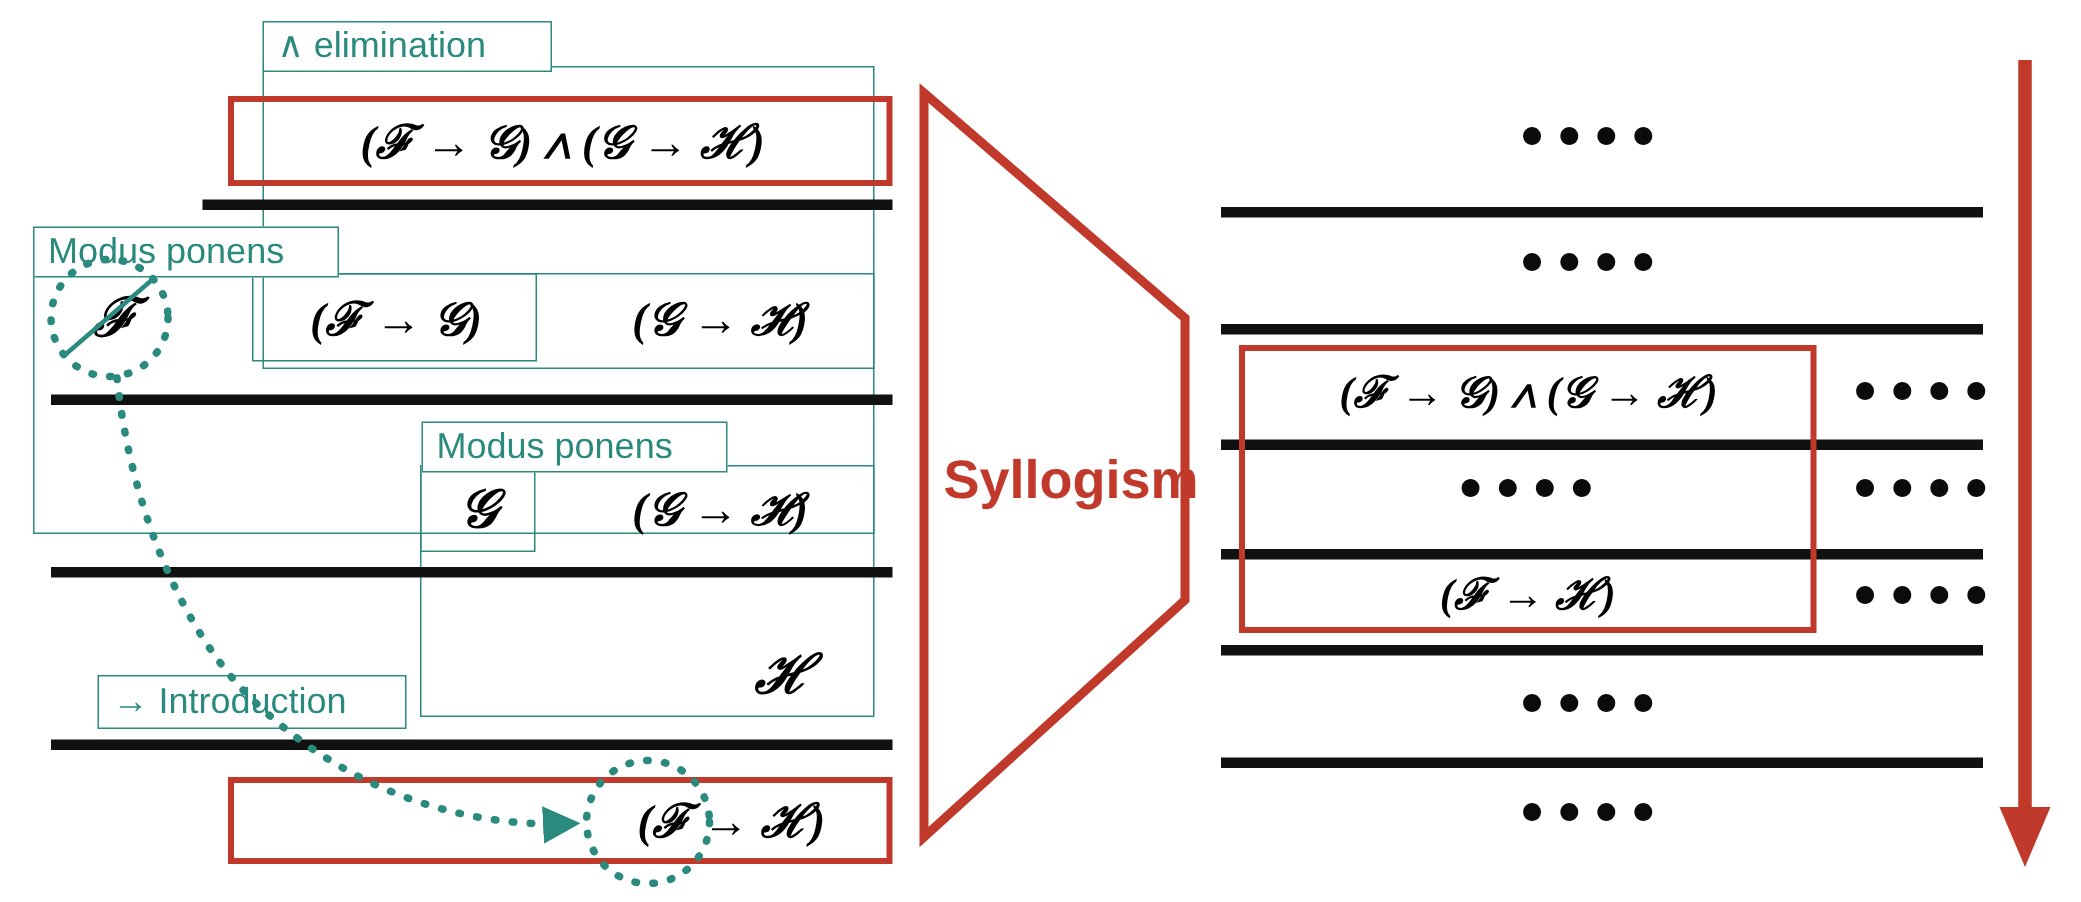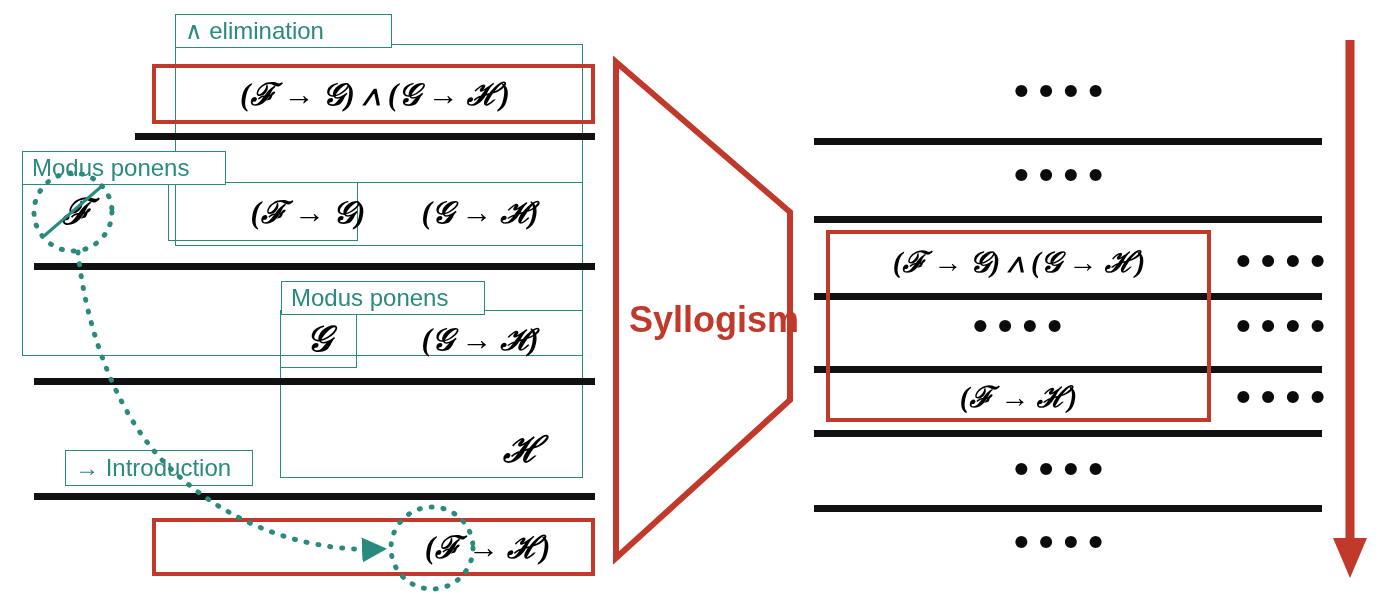--- a/index.html
+++ b/index.html
@@ -51,30 +51,30 @@
     <div class="tealbox" style="left:280px;top:310px;width:77px;height:58px;"></div>
 
     <div class="hline" style="left:135px;top:133px;width:460px;"></div>
     <div class="hline" style="left:34px;top:263px;width:561px;"></div>
     <div class="hline" style="left:34px;top:378px;width:561px;"></div>
     <div class="hline" style="left:34px;top:493px;width:561px;"></div>
 
     <div class="redbox" style="left:152px;top:64px;width:443px;height:60px;"></div>
     <div class="redbox" style="left:152px;top:518px;width:443px;height:58px;"></div>
 
-    <div class="label" style="left:175px;top:14px;width:217px;height:34px;">∧ elimination</div>
+    <div class="label" style="left:175px;top:14px;width:193px;height:34px;">∧ elimination</div>
     <div class="label" style="left:22px;top:151px;width:204px;height:34px;">Modus ponens</div>
     <div class="label" style="left:281px;top:281px;width:204px;height:34px;">Modus ponens</div>
-    <div class="label" style="left:65px;top:450px;width:188px;height:36px;">→ Introduction</div>
+    <div class="label" style="left:65px;top:450px;width:206px;height:36px;">→ Introduction</div>
 
     <div class="formula" style="left:170px;top:66px;width:410px;height:56px;">(ℱ → 𝒢) ∧ (𝒢 → ℋ)</div>
 
     <div class="formula" style="left:42px;top:184px;width:70px;height:56px;font-size:36px;">ℱ</div>
 
-    <div class="formula" style="left:175px;top:184px;width:178px;height:56px;padding-left:44px;">(ℱ → 𝒢)</div>
+    <div class="formula" style="left:175px;top:184px;width:178px;height:56px;">(ℱ → 𝒢)</div>
 
     <div class="formula" style="left:385px;top:184px;width:190px;height:56px;">(𝒢 → ℋ)</div>
 
     <div class="formula" style="left:285px;top:311px;width:68px;height:56px;font-size:36px;">𝒢</div>
 
     <div class="formula" style="left:385px;top:311px;width:190px;height:56px;">(𝒢 → ℋ)</div>
 
     <div class="formula" style="left:470px;top:422px;width:104px;height:56px;font-size:36px;">ℋ</div>
 
     <div class="formula" style="left:395px;top:519px;width:185px;height:56px;">(ℱ → ℋ)</div>

